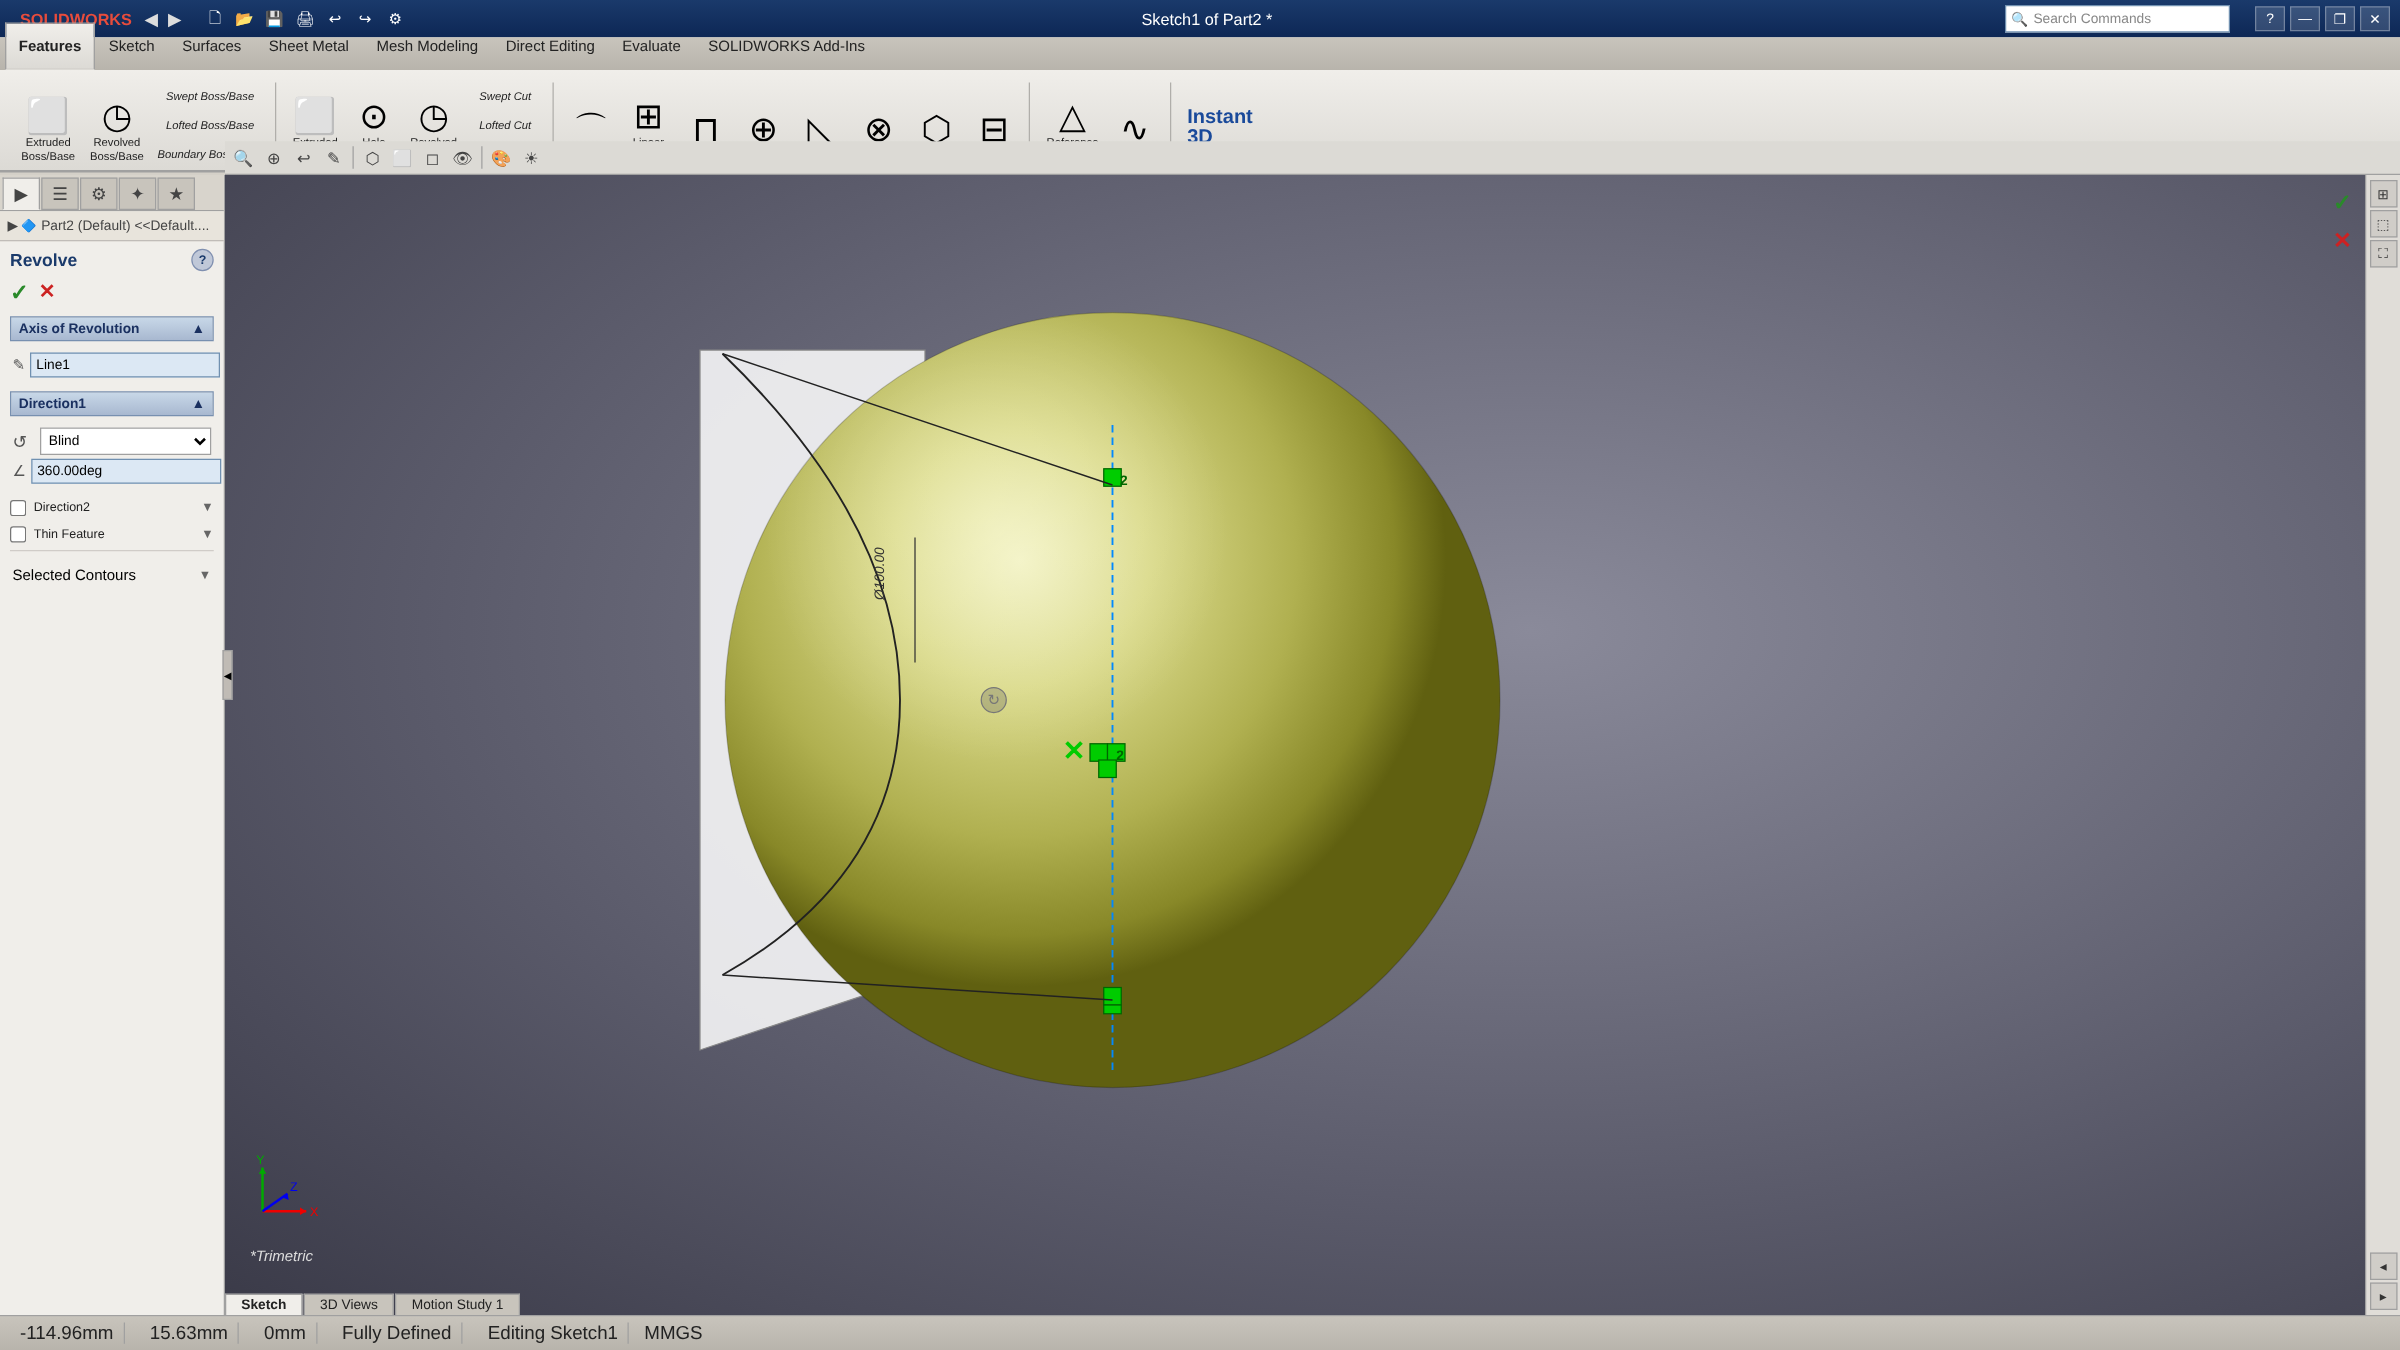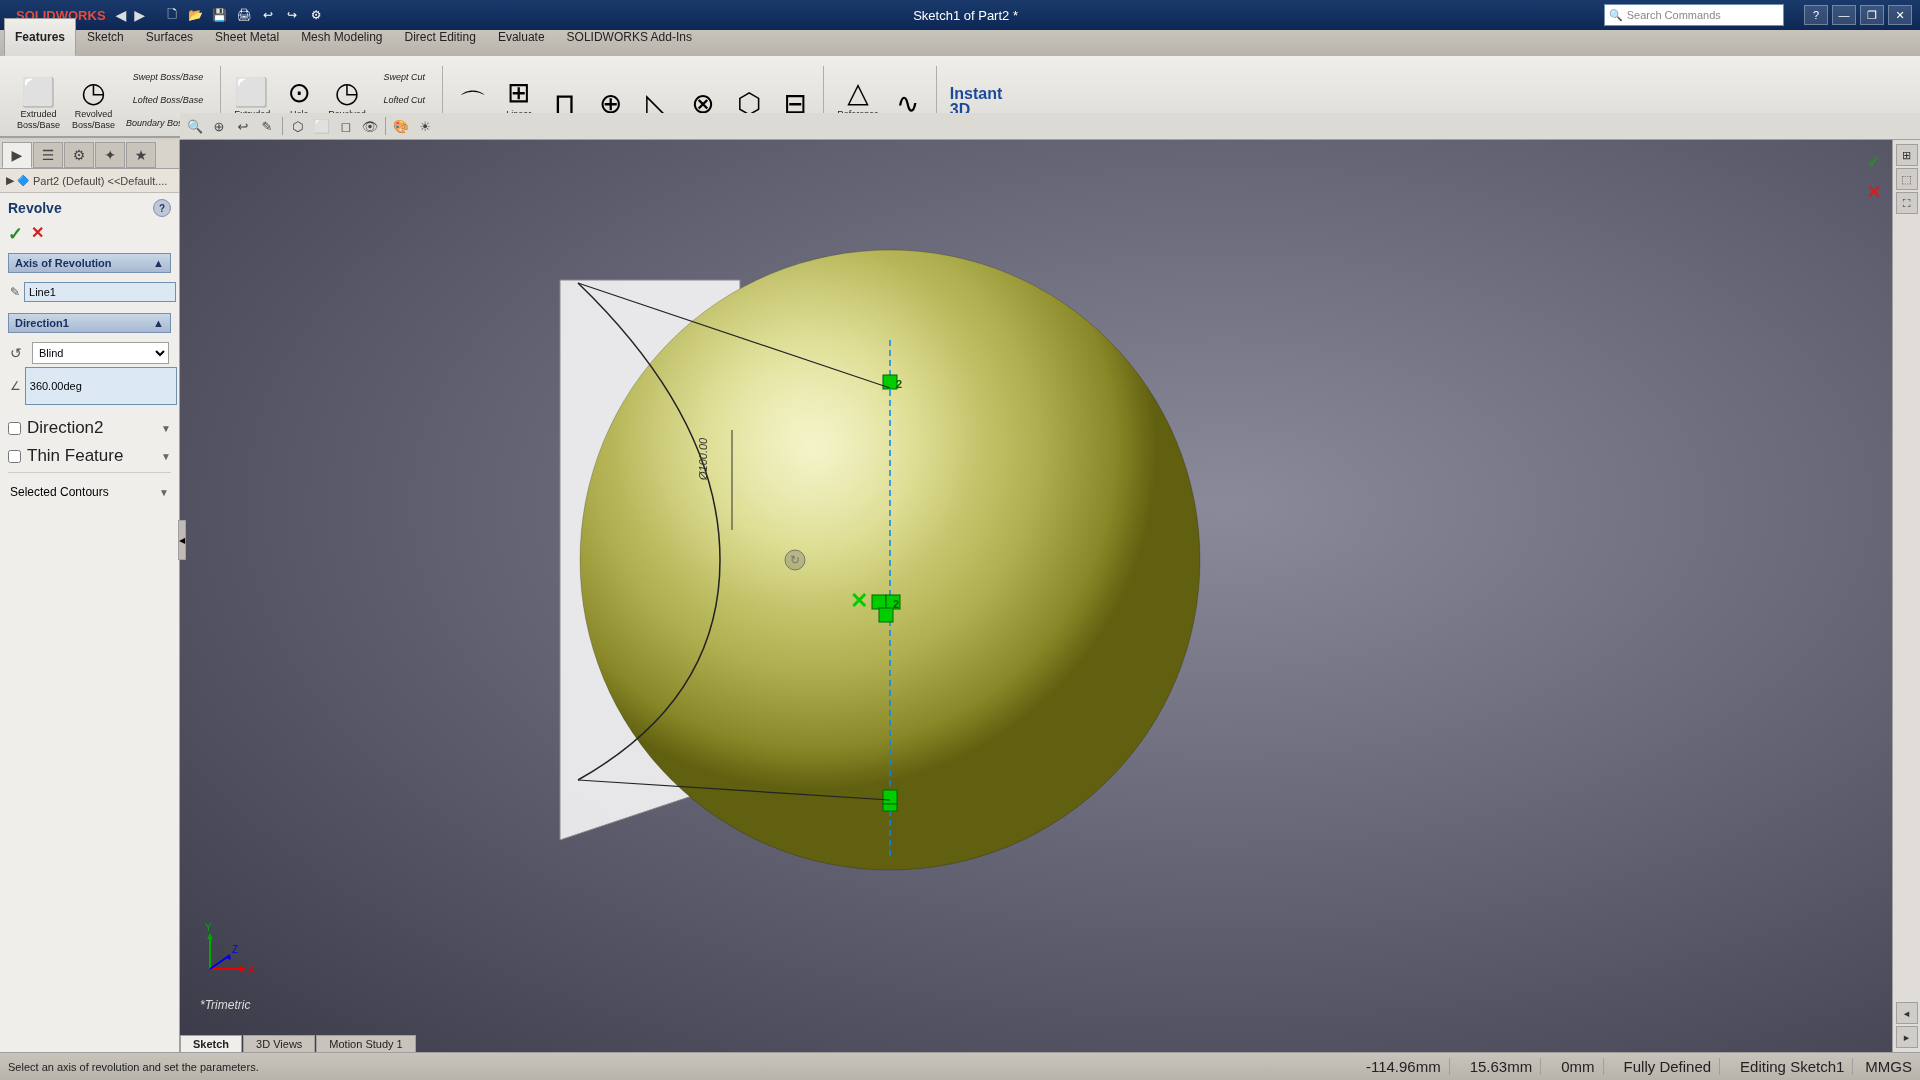--- a/index.html
+++ b/index.html
@@ -239,37 +239,37 @@
     }
 
     .angle-row {
       display: flex;
       align-items: center;
       gap: 4px;
       margin: 3px 0;
     }
     .angle-input {
       flex: 1;
-      height: 38px;
+      height: 20px;
       border: 1px solid #7090b0;
       background: #dce8f4;
       padding: 0 4px;
       font-size: 11px;
       outline: none;
     }
 
     .checkbox-row {
       display: flex;
       align-items: center;
       gap: 6px;
       margin: 4px 0;
       padding: 2px 0;
     }
     .checkbox-row input[type=checkbox] { width: 13px; height: 13px; }
-    .checkbox-label { font-size: 17px; color: #222; flex: 1; }
+    .checkbox-label { font-size: 10px; color: #222; flex: 1; }
     .chevron { font-size: 10px; color: #666; cursor: pointer; }
 
     .collapse-row {
       display: flex;
       align-items: center;
       justify-content: space-between;
       padding: 12px 2px;
       cursor: pointer;
       border-top: 1px solid #d0ccc8;
       margin-top: 4px;
@@ -841,21 +841,20 @@
   <button class="rt-btn">▸</button>
 </div>
 
 <div id="bottom-tabs">
   <div class="btab active">Sketch</div>
   <div class="btab">3D Views</div>
   <div class="btab">Motion Study 1</div>
 </div>
 
 <div id="statusbar">
-  <div class="status-left">Select an axis of revolution and set the parameters.</div>
   <div class="status-coords">
     <span class="coord-item status-seg">-114.96mm</span>
     <span class="coord-item status-seg">15.63mm</span>
     <span class="coord-item status-seg">0mm</span>
     <span class="coord-item status-seg">Fully Defined</span>
     <span class="coord-item status-seg">Editing Sketch1</span>
     <span class="coord-item">MMGS</span>
   </div>
 </div>
 

